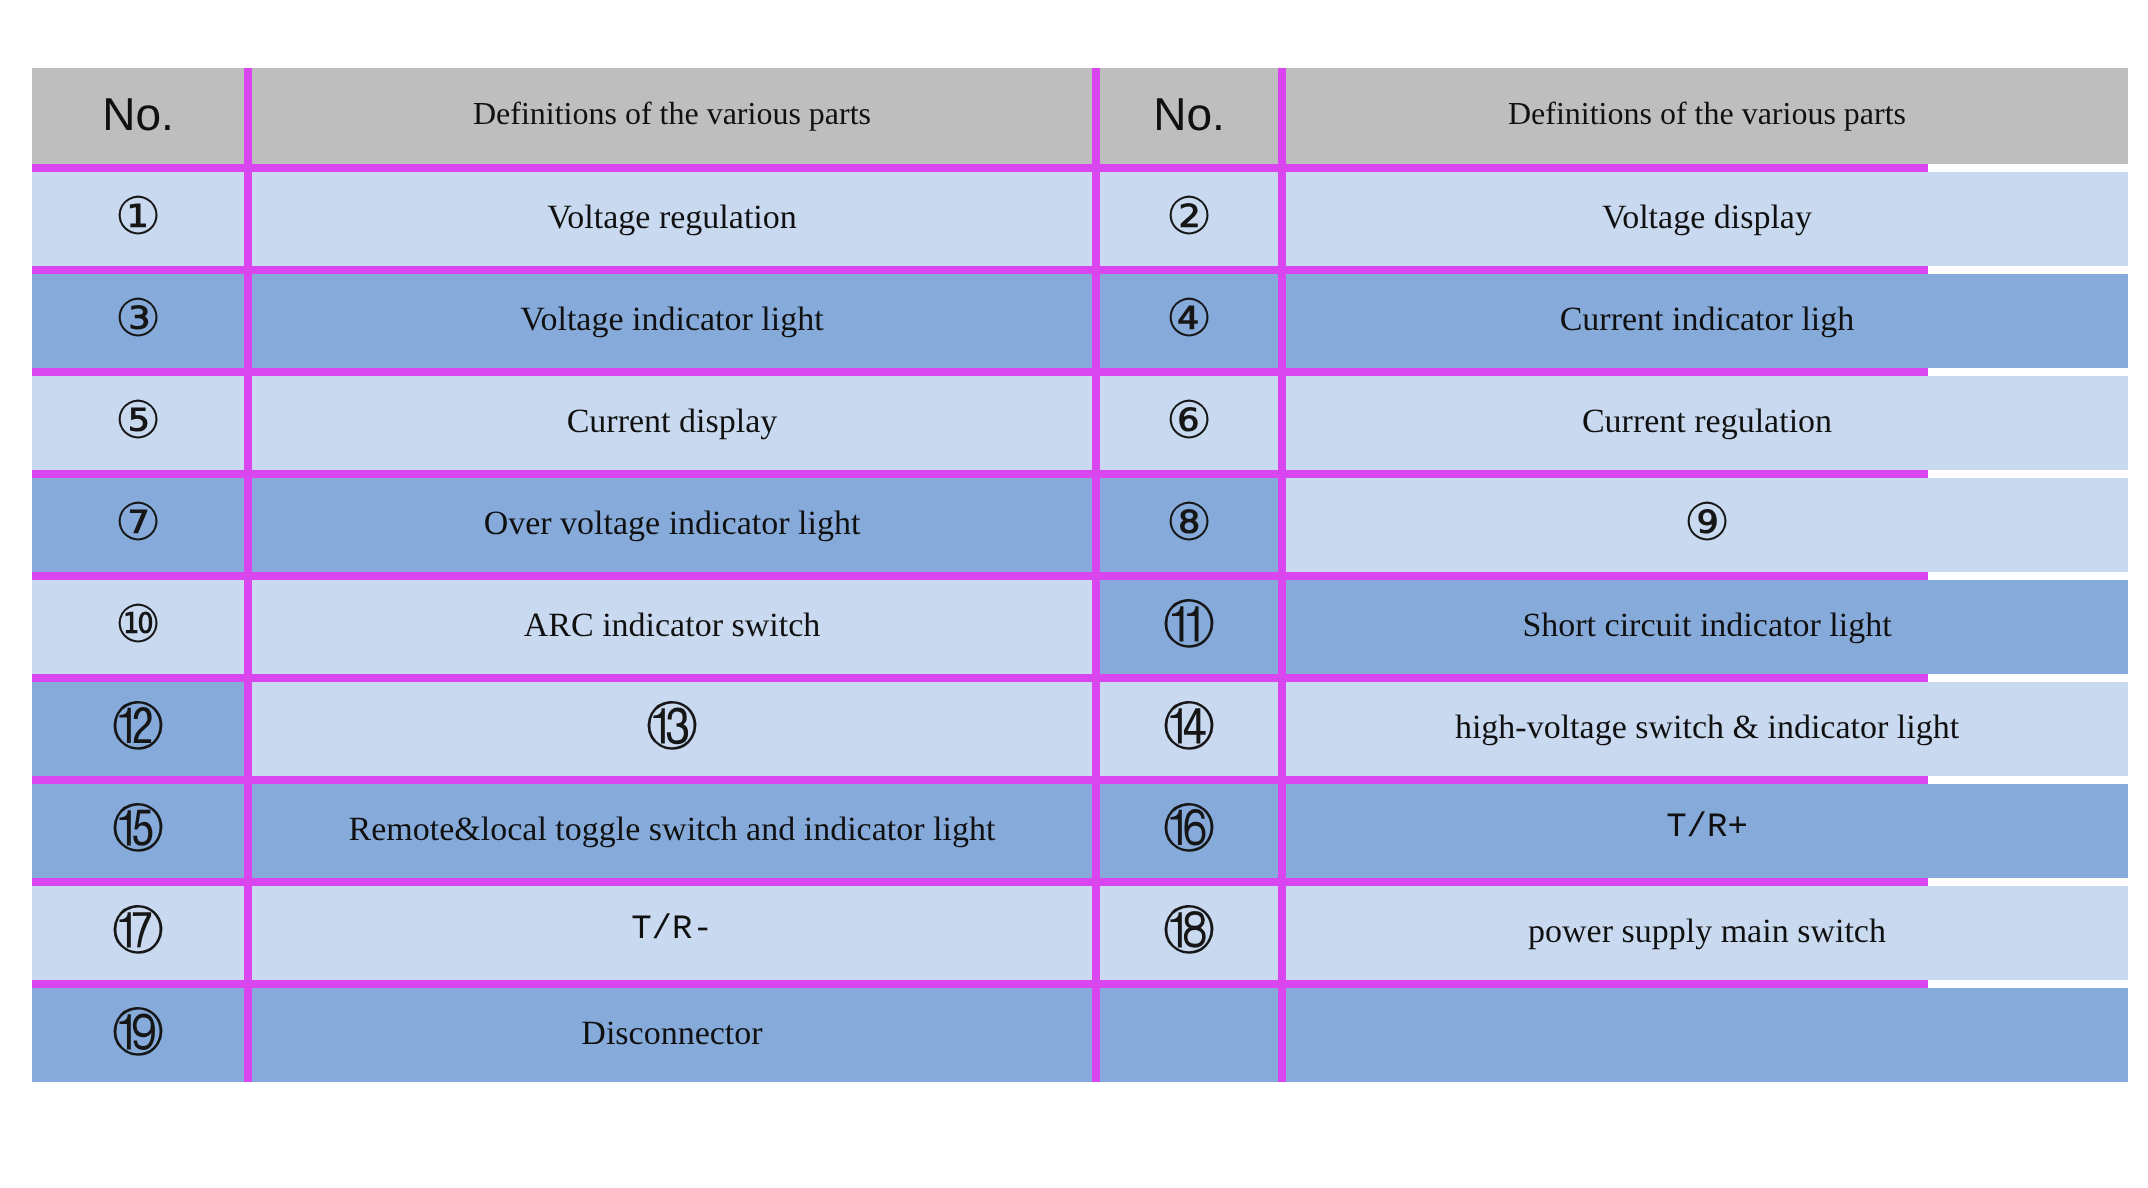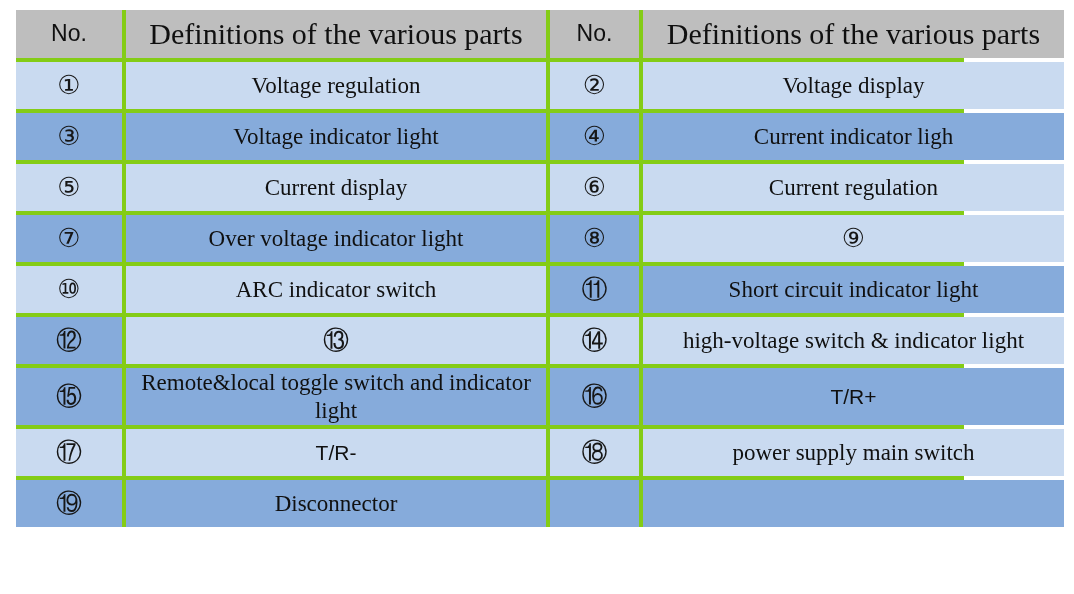--- a/index.html
+++ b/index.html
@@ -13,21 +13,22 @@
     overflow: hidden;
   }
   .table-wrap {
     padding: 10px 0 0 16px;
   }
   .grid {
     display: grid;
     grid-template-columns: 106px 420px 89px 421px;
     gap: 4px;
     width: 948px;
-    background: #84cc16;
+    background: #d946ef;
+    margin-top: 24px;
   }
   .cell {
     display: flex;
     align-items: center;
     justify-content: center;
     text-align: center;
     min-height: 47px;
     padding: 1px 6px;
     box-sizing: border-box;
     color: #101010;
@@ -36,36 +37,36 @@
   .hdr {
     background: #bebebe;
     min-height: 48px;
   }
   .hdr-no {
     font-family: "Liberation Sans", sans-serif;
     font-size: 23px;
   }
   .hdr-def {
     font-family: "Liberation Serif", serif;
-    font-size: 30px;
+    font-size: 16px;
   }
   .light { background: #c9daf0; }
   .dark  { background: #86abdb; }
   .no-cell {
     font-family: "DejaVu Sans", sans-serif;
     font-size: 26px;
     color: #161616;
   }
   .def-cell {
     font-family: "Liberation Serif", serif;
-    font-size: 23px;
+    font-size: 17px;
   }
   .mono {
-    font-family: Liberation Sans, sans-serif;
-    font-size: 21px;
+    font-family: Liberation Mono, monospace;
+    font-size: 17px;
   }
 </style>
 </head>
 <body>
 
 <div class="table-wrap">
   <div class="grid" id="grid">
     <div class="cell hdr hdr-no">No.</div>
     <div class="cell hdr hdr-def">Definitions of the various parts</div>
     <div class="cell hdr hdr-no">No.</div>

